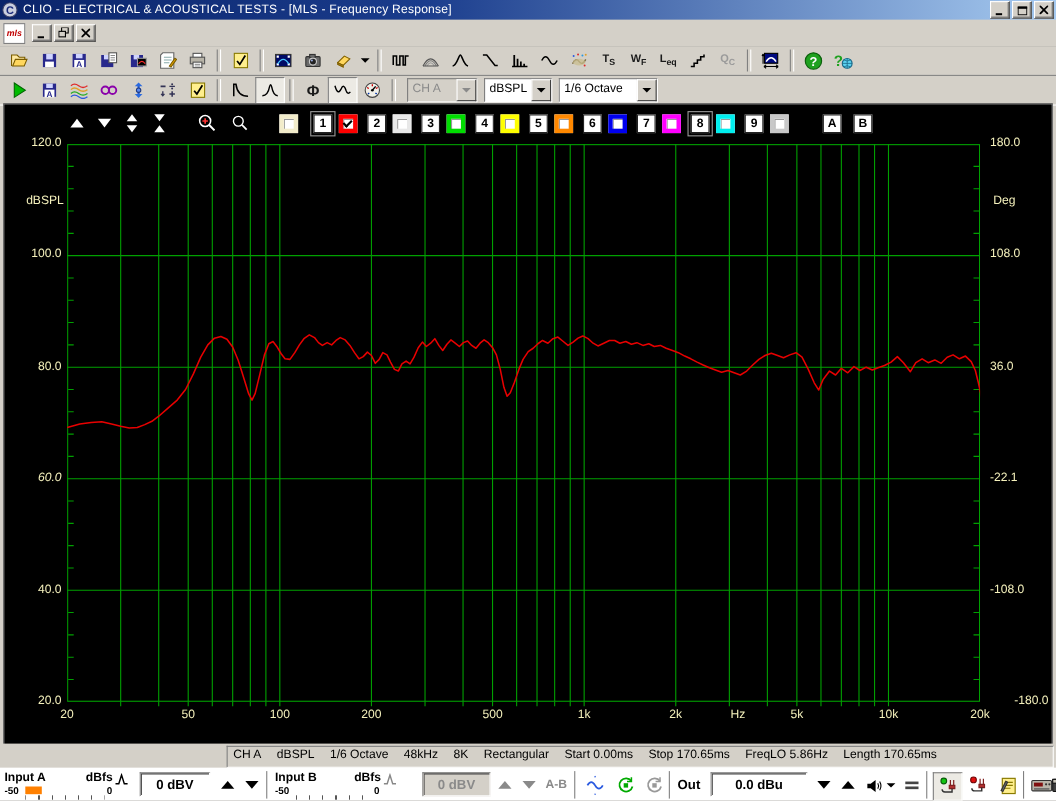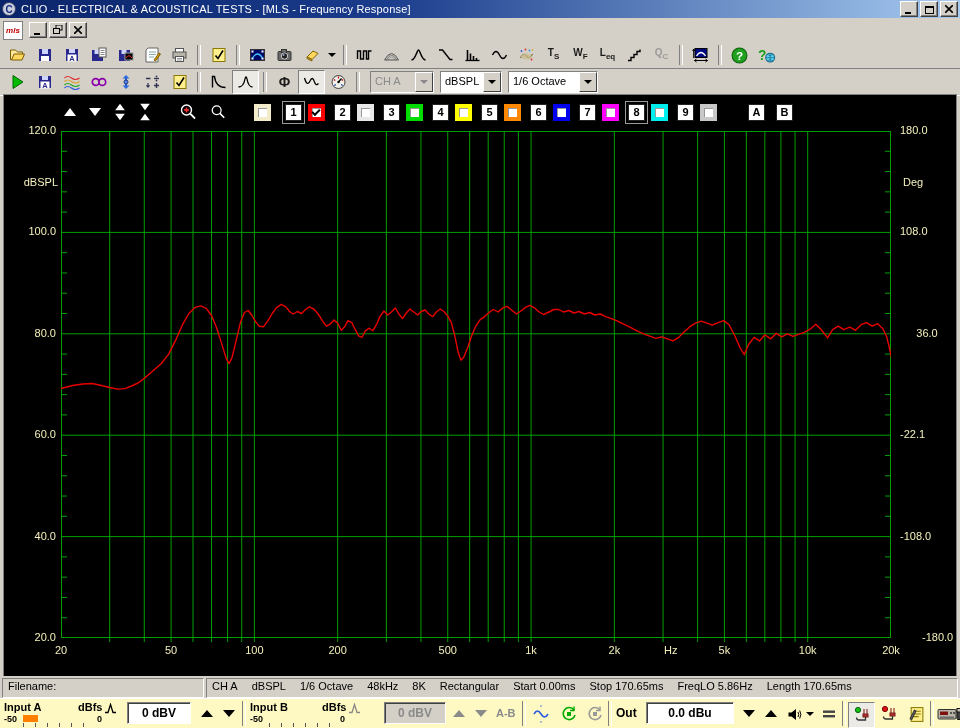--- a/index.html
+++ b/index.html
@@ -65,21 +65,21 @@
   .axlab.r{text-align:right;}
   .axlab.c{text-align:center;}
   
   #statusbar{position:absolute;left:0;top:676px;width:960px;height:22px;background:#d4d0c8;}
   .sb-panel{position:absolute;top:2px;height:16px;border:1px solid;border-color:#808080 #fff #fff #808080;
     padding:1px 5px;white-space:nowrap;overflow:hidden;}
   #sb-filename{left:2px;width:190px;}
   #sb-info{left:206px;right:2px;}
   #status-info span{margin-right:14px;}
   
-  #bottombar{position:absolute;left:0;top:698px;width:960px;height:30px;background:#fef9c3;border-top:1px solid #fff;
+  #bottombar{position:absolute;left:0;top:698px;width:960px;height:30px;background:#ffffff;border-top:1px solid #fff;
     font-weight:bold;}
   .bb{position:absolute;white-space:nowrap;}
   .bsep{position:absolute;top:2px;height:25px;width:2px;border-left:1px solid #808080;border-right:1px solid #fff;}
   .mlabel{font-size:9px;font-weight:bold;}
   .ticks{position:absolute;height:4px;background:repeating-linear-gradient(90deg,#555 0 1px,transparent 1px 12px);}
   .valbox{position:absolute;top:3px;height:20px;background:#fff;border:1px solid;border-color:#808080 #fff #fff #808080;
     box-shadow:inset 1px 1px 0 #404040;display:flex;align-items:center;justify-content:center;
     font-weight:bold;font-size:12px;}
   .valbox.disabled{background:#d4d0c8;color:#8a8a8a;}
   .spin{position:absolute;top:7px;width:18px;height:15px;display:flex;align-items:center;justify-content:center;}
@@ -597,48 +597,45 @@
         <line x1="719.903264267403" y1="507" x2="719.903264267403" y2="511" stroke="#00a000"></line>
         <line x1="734.0554621445117" y1="507" x2="734.0554621445117" y2="511" stroke="#00a000"></line>
         <line x1="746.7150345329652" y1="507" x2="746.7150345329652" y2="511" stroke="#00a000"></line>
         <rect x="0.5" y="0.5" width="829" height="506" fill="none" stroke="#00a000" stroke-width="1"></rect>
         <polyline points="0.0,257.6 5.9,256.0 11.5,254.5 21.9,253.0 31.5,252.5 40.4,254.5 48.7,256.5 56.5,258.1 63.8,257.6 70.6,255.0 77.1,252.0 83.3,247.4 92.0,239.8 100.1,232.7 107.7,223.1 114.8,208.9 121.5,193.7 127.9,182.5 134.0,176.4 139.8,174.9 145.3,177.4 150.5,184.5 155.6,196.7 160.4,211.9 165.1,227.1 168.1,232.7 171.0,226.6 175.3,208.9 179.4,191.6 183.4,181.5 187.2,179.5 191.0,184.5 194.6,190.6 198.1,195.2 202.6,195.7 207.0,189.6 211.2,182.5 215.3,176.9 220.2,173.4 224.9,175.9 228.5,180.5 232.1,183.0 236.4,180.5 240.5,182.5 244.5,178.5 248.3,175.9 252.8,178.0 257.1,183.0 261.3,189.6 265.3,195.2 269.2,193.2 273.0,189.1 276.7,192.2 280.2,199.3 283.7,195.7 287.0,189.6 290.8,191.6 294.0,198.2 297.6,204.8 301.1,206.3 304.4,199.8 308.2,197.2 311.8,199.8 315.4,193.7 319.2,185.1 323.0,180.0 326.6,184.0 330.5,181.0 334.3,176.9 337.9,183.0 341.5,187.6 345.3,182.0 348.9,178.0 352.8,181.0 356.6,184.0 360.3,180.5 364.1,179.0 367.8,183.0 371.7,185.6 375.4,181.0 379.1,178.0 382.9,180.5 386.8,185.1 390.3,191.6 393.8,204.8 397.1,221.1 400.0,229.2 402.9,226.1 406.7,216.5 410.7,204.8 414.5,195.7 419.2,188.6 423.7,185.6 428.0,181.5 432.2,178.5 437.1,181.0 441.7,176.9 446.2,175.4 450.5,179.0 455.4,183.0 460.0,180.0 464.5,176.4 468.8,174.4 473.6,176.9 478.2,181.0 482.6,183.5 487.9,181.0 493.0,178.5 497.8,178.5 502.5,181.0 507.9,179.5 513.0,182.0 518.0,180.5 523.5,183.0 528.8,181.5 533.8,184.0 539.3,183.0 544.6,185.6 550.3,187.6 555.7,189.6 561.5,192.7 567.0,195.2 572.7,198.2 578.2,200.8 583.9,203.3 589.4,205.3 595.0,207.4 600.8,205.8 606.4,207.9 612.0,209.9 617.8,206.3 623.3,200.8 628.9,195.7 634.5,192.2 640.2,190.1 645.9,192.2 651.3,194.2 657.0,191.6 662.7,189.6 668.1,193.7 673.8,204.8 679.2,217.0 683.3,223.6 687.3,214.0 693.1,206.3 698.6,209.9 703.9,203.8 709.7,207.9 715.3,202.3 720.7,205.8 726.5,202.8 732.0,205.3 737.3,203.3 743.1,201.3 749.1,198.2 754.8,193.2 760.3,198.7 766.6,206.9 771.6,198.7 777.3,195.2 782.8,198.7 788.8,196.2 794.6,199.3 800.1,193.7 805.4,191.6 811.2,195.2 816.7,192.7 821.9,197.7 825.7,205.8 828.2,216.0 830.6,227.1 832.4,235.2" fill="none" stroke="#e80000" stroke-width="1.4" stroke-linejoin="round"></polyline>
       </svg>
 
   <div class="axlab r" style="color: rgb(245, 241, 188); left: 6px; width: 46px; top: 29px;">120.0</div>
       <div class="axlab r" style="color: rgb(245, 241, 188); left: 6px; width: 46px; top: 130.4px;">100.0</div>
       <div class="axlab r" style="color: rgb(245, 241, 188); left: 6px; width: 46px; top: 231.8px;">80.0</div>
-      <div class="axlab r" style="color: rgb(245, 241, 188); left: 6px; width: 46px; top: 333.2px;">60.0</div>
+      <div class="axlab r" style="color: rgb(245, 241, 188); left: 6px; width: 46px; top: 333.2px; font-style: italic;">60.0</div>
       <div class="axlab r" style="color: rgb(245, 241, 188); left: 6px; width: 46px; top: 434.6px;">40.0</div>
       <div class="axlab r" style="color: rgb(245, 241, 188); left: 6px; width: 46px; top: 536px;">20.0</div>
       <div class="axlab " style="color: rgb(245, 241, 188); left: 896px; width: 54px; top: 29px;">180.0</div>
       <div class="axlab " style="color: rgb(245, 241, 188); left: 896px; width: 54px; top: 130.4px;">108.0</div>
-      <div class="axlab " style="color: rgb(245, 241, 188); left: 896px; width: 54px; top: 231.8px; text-align: center;">36.0</div>
+      <div class="axlab " style="color: rgb(245, 241, 188); left: 896px; width: 54px; top: 231.8px;">36.0</div>
       <div class="axlab " style="color: rgb(245, 241, 188); left: 896px; width: 54px; top: 333.2px;">-22.1</div>
       <div class="axlab " style="color: rgb(245, 241, 188); left: 896px; width: 54px; top: 434.6px;">-108.0</div>
       <div class="axlab " style="color: rgb(245, 241, 188); left: 896px; width: 54px; top: 536px; margin-left: 22px;">-180.0</div>
       <div class="axlab r" style="color: rgb(245, 241, 188); left: 6px; width: 48px; top: 81px;">dBSPL</div>
       <div class="axlab " style="color: rgb(245, 241, 188); left: 899px; width: 40px; top: 81px;">Deg</div>
       <div class="axlab c" style="color: rgb(245, 241, 188); left: 40px; width: 34px; top: 549px;">20</div>
       <div class="axlab c" style="color: rgb(245, 241, 188); left: 150.097px; width: 34px; top: 549px;">50</div>
       <div class="axlab c" style="color: rgb(245, 241, 188); left: 233.382px; width: 34px; top: 549px;">100</div>
       <div class="axlab c" style="color: rgb(245, 241, 188); left: 316.667px; width: 34px; top: 549px;">200</div>
       <div class="axlab c" style="color: rgb(245, 241, 188); left: 426.763px; width: 34px; top: 549px;">500</div>
       <div class="axlab c" style="color: rgb(245, 241, 188); left: 510.048px; width: 34px; top: 549px; text-align: center;">1k</div>
       <div class="axlab c" style="color: rgb(245, 241, 188); left: 593.333px; width: 34px; top: 549px;">2k</div>
       <div class="axlab c" style="color: rgb(245, 241, 188); left: 703.43px; width: 34px; top: 549px;">5k</div>
       <div class="axlab c" style="color: rgb(245, 241, 188); left: 786.715px; width: 34px; top: 549px;">10k</div>
       <div class="axlab c" style="color: rgb(245, 241, 188); left: 870px; width: 34px; top: 549px;">20k</div>
       <div class="axlab c" style="color: rgb(245, 241, 188); left: 654.807px; width: 24px; top: 549px;">Hz</div>
     </div>
 
   <div id="statusbar">
-    <div class="sb-panel" id="sb-filename">
-      <span>Filename:</span>
-    </div>
     <div class="sb-panel" id="sb-info">
       <span id="status-info"><span>CH A</span><span>dBSPL</span><span>1/6 Octave</span><span>48kHz</span><span>8K</span><span>Rectangular</span><span>Start 0.00ms</span><span>Stop 170.65ms</span><span>FreqLO 5.86Hz</span><span>Length 170.65ms</span></span>
     </div>
   </div>
 
   <div id="bottombar">
     <span class="bb" style="left:4px;top:2px">Input A</span>
     <span class="bb" style="left:78px;top:2px">dBfs</span>
     <svg class="bb ic" style="left:104px;top:4px" width="13" height="11" viewBox="0 0 13 11">
       <path d="M1 9.5 H4 L6.5 1.5 L9 9.5 H12" stroke="#000" fill="none" stroke-width="1.3"></path>

